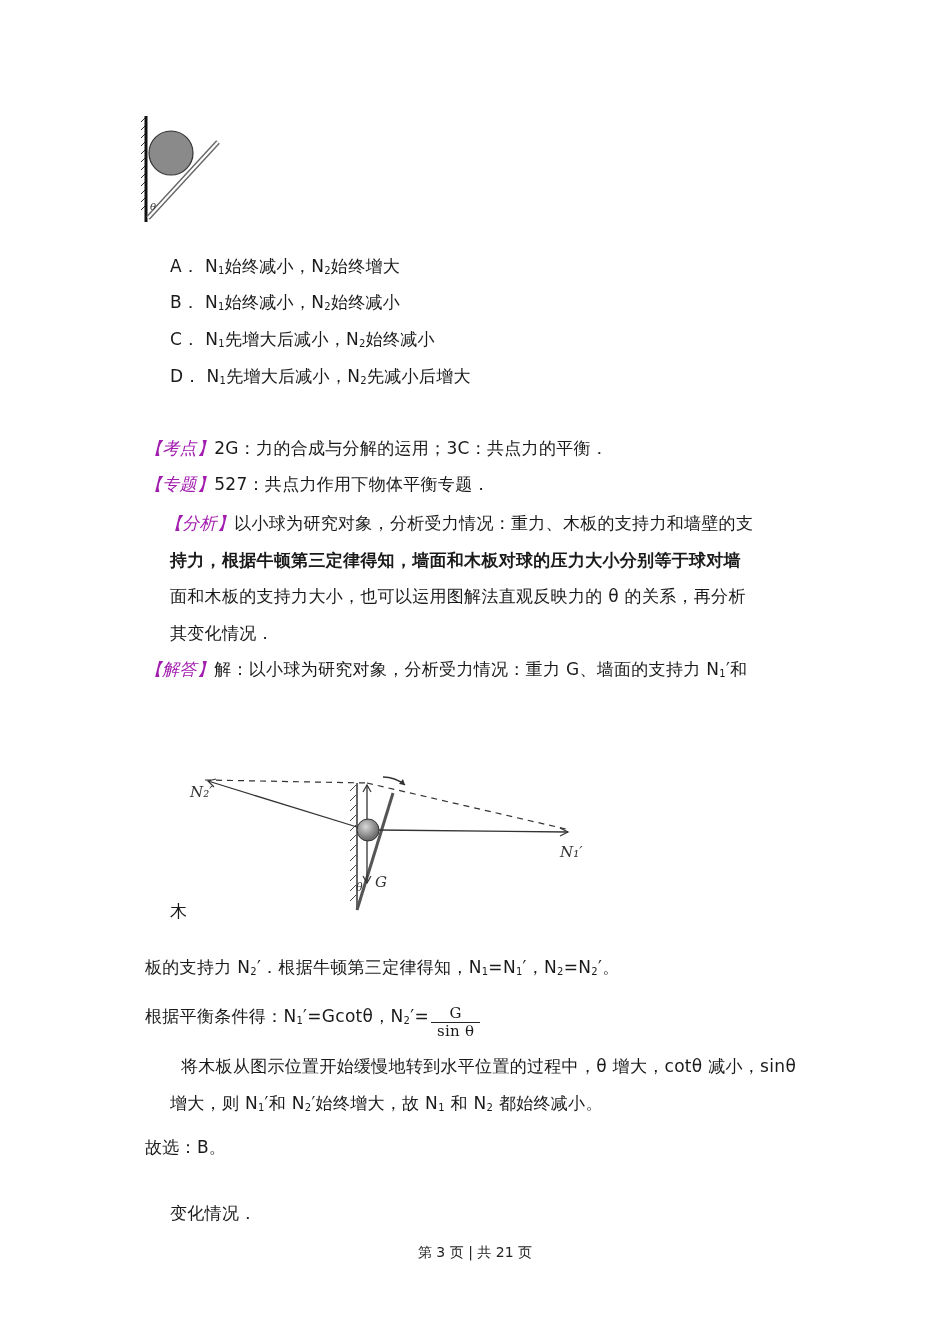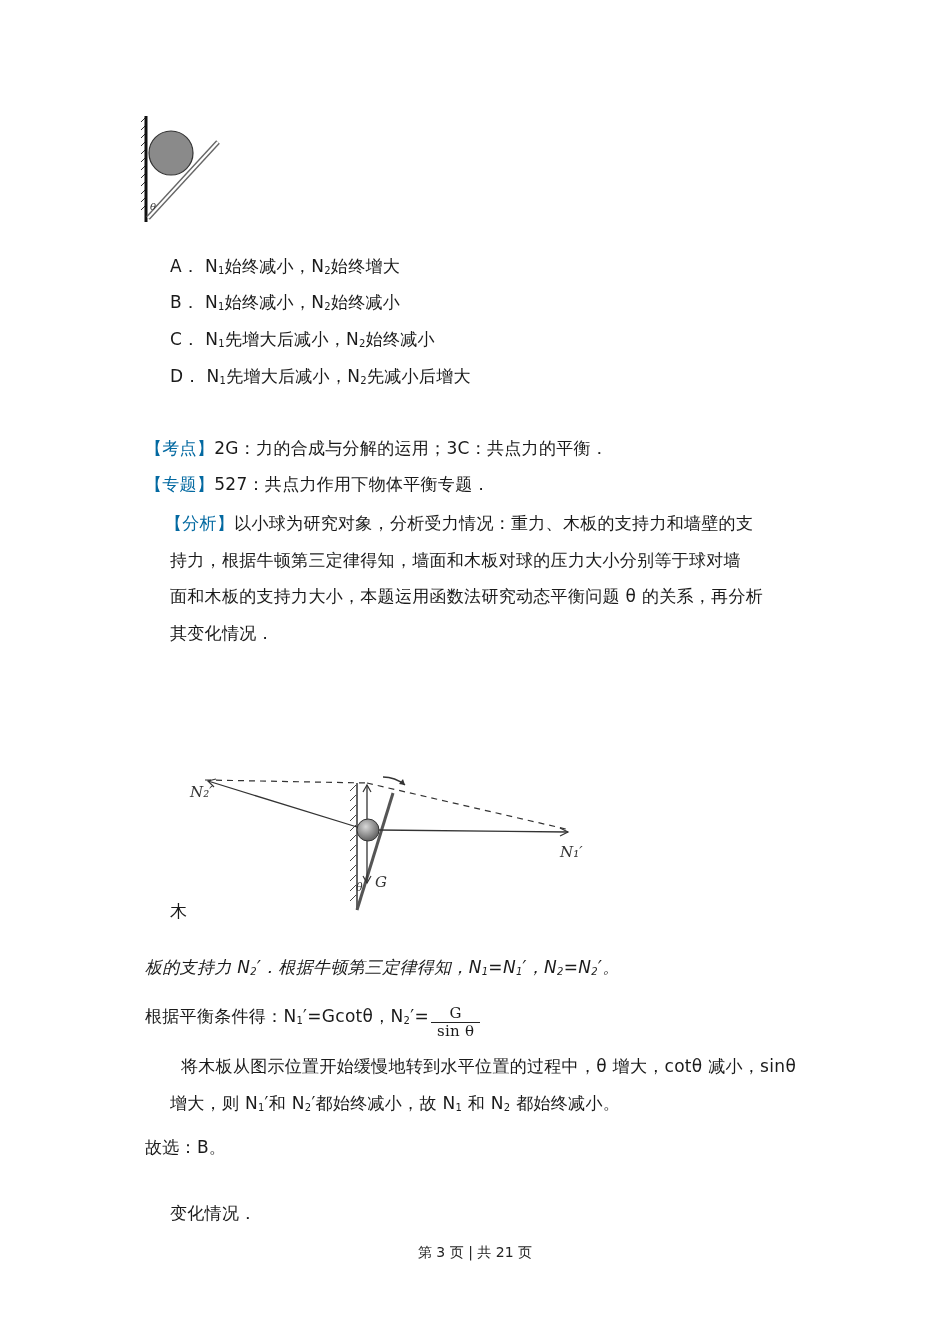--- a/index.html
+++ b/index.html
@@ -1,19 +1,19 @@
 <!DOCTYPE html>
 <html><head>
 <meta charset="utf-8">
 <style>
   html, body { margin: 0; padding: 0; background: #ffffff; }
   body { width: 950px; height: 1344px; position: relative; font-family: "DejaVu Sans", "Liberation Sans", sans-serif; color: #1a1a1a; overflow: hidden; }
   .page { position: absolute; left: 0; top: 0; width: 950px; height: 1344px; }
   .line { position: absolute; font-size: 17px; line-height: 22px; white-space: nowrap; letter-spacing: 0.3px; }
-  .tag { color: #0369a1; }
+  .tag { color: #a21caf; font-style: italic; }
   sub { font-size: 10px; vertical-align: -2px; }
   .frac { display: inline-block; vertical-align: middle; text-align: center; font-family: "DejaVu Serif", serif; font-size: 15px; line-height: 17px; margin-left: 2px; position: relative; top: 6px; }
   .frac .num { display: block; border-bottom: 1px solid #222; padding: 0 6px; }
   .frac .den { display: block; padding: 0 6px; }
   .footer { position: absolute; left: 0; width: 950px; text-align: center; font-size: 14px; top: 1244px; color: #222; }
   svg { position: absolute; }
 </style>
 </head>
 <body>
 
@@ -58,24 +58,27 @@
     <span class="tag">【考点】</span><span>2G：力的合成与分解的运用；3C：共点力的平衡．</span>
   </div>
 
   <div class="line" style="left:145px;top:473px;">
     <span class="tag">【专题】</span><span>527：共点力作用下物体平衡专题．</span>
   </div>
 
   <div class="line" style="left:145px;top:512px;margin-left:20px;">
     <span class="tag">【分析】</span><span>以小球为研究对象，分析受力情况：重力、木板的支持力和墙壁的支</span>
   </div>
-  <div class="line" style="left:170px;top:549px;">持力，根据牛顿第三定律得知，墙面和木板对球的压力大小分别等于球对墙</div>
-  <div class="line" style="left:170px;top:585px;">面和木板的支持力大小，本题运用函数法研究动态平衡问题 θ 的关系，再分析</div>
+  <div class="line" style="left:170px;top:549px;font-weight:bold;">持力，根据牛顿第三定律得知，墙面和木板对球的压力大小分别等于球对墙</div>
+  <div class="line" style="left:170px;top:585px;">面和木板的支持力大小，也可以运用图解法直观反映力的 θ 的关系，再分析</div>
   <div class="line" style="left:170px;top:622px;">其变化情况．</div>
 
+  <div class="line" style="left:145px;top:658px;">
+    <span class="tag">【解答】</span><span>解：以小球为研究对象，分析受力情况：重力 G、墙面的支持力 N</span><sub>1</sub><span>′和</span>
+  </div>
 
   <svg style="left:180px;top:765px;" width="420" height="150" viewBox="0 0 420 150">
 
     <g stroke="#444" stroke-width="1">
       <line x1="176" y1="20" x2="170" y2="26"></line>
         <line x1="176" y1="30" x2="170" y2="36"></line>
         <line x1="176" y1="40" x2="170" y2="46"></line>
       <line x1="176" y1="50" x2="170" y2="56"></line>
         <line x1="176" y1="60" x2="170" y2="66"></line>
         <line x1="176" y1="70" x2="170" y2="76"></line>
@@ -117,32 +120,32 @@
     <circle cx="188" cy="65" r="11" fill="url(#bg)" stroke="#333" stroke-width="1"></circle>
 
     <text x="10" y="32" font-size="15" font-style="italic" font-family="DejaVu Serif, serif" fill="#333">N₂′</text>
     <text x="380" y="92" font-size="15" font-style="italic" font-family="DejaVu Serif, serif" fill="#333">N₁′</text>
     <text x="195" y="122" font-size="15" font-style="italic" font-family="DejaVu Serif, serif" fill="#333">G</text>
     <text x="176" y="126" font-size="11" font-style="italic" font-family="DejaVu Serif, serif" fill="#333">θ</text>
   </svg>
 
   <div class="line" style="left:170px;top:900px;">木</div>
 
-  <div class="line" style="left:145px;top:956px;font-style:italic;">
+  <div class="line" style="left:145px;top:956px;">
     <span>板的支持力 N</span><sub>2</sub><span>′．根据牛顿第三定律得知，N</span><sub>1</sub><span>=N</span><sub>1</sub><span>′，N</span><sub>2</sub><span>=N</span><sub>2</sub><span>′。</span>
   </div>
 
   <div class="line" style="left:145px;top:999px;">
     <span>根据平衡条件得：N</span><sub>1</sub><span>′=Gcotθ，N</span><sub>2</sub><span>′=</span><span class="frac"><span class="num">G</span><span class="den">sin θ</span></span>
   </div>
 
   <div class="line" style="left:145px;top:1055px;margin-left:36px;">将木板从图示位置开始缓慢地转到水平位置的过程中，θ 增大，cotθ 减小，sinθ</div>
 
   <div class="line" style="left:170px;top:1092px;">
-    <span>增大，则 N</span><sub>1</sub><span>′和 N</span><sub>2</sub><span>′都始终减小，故 N</span><sub>1</sub><span> 和 N</span><sub>2</sub><span> 都始终减小。</span>
+    <span>增大，则 N</span><sub>1</sub><span>′和 N</span><sub>2</sub><span>′始终增大，故 N</span><sub>1</sub><span> 和 N</span><sub>2</sub><span> 都始终减小。</span>
   </div>
 
   <div class="line" style="left:145px;top:1128px;margin-top:8px;">故选：B。</div>
 
   <div class="line" style="left:170px;top:1202px;">变化情况．</div>
 
   <div class="footer">第 3 页 | 共 21 页</div>
 </div>
 
 </body></html>

